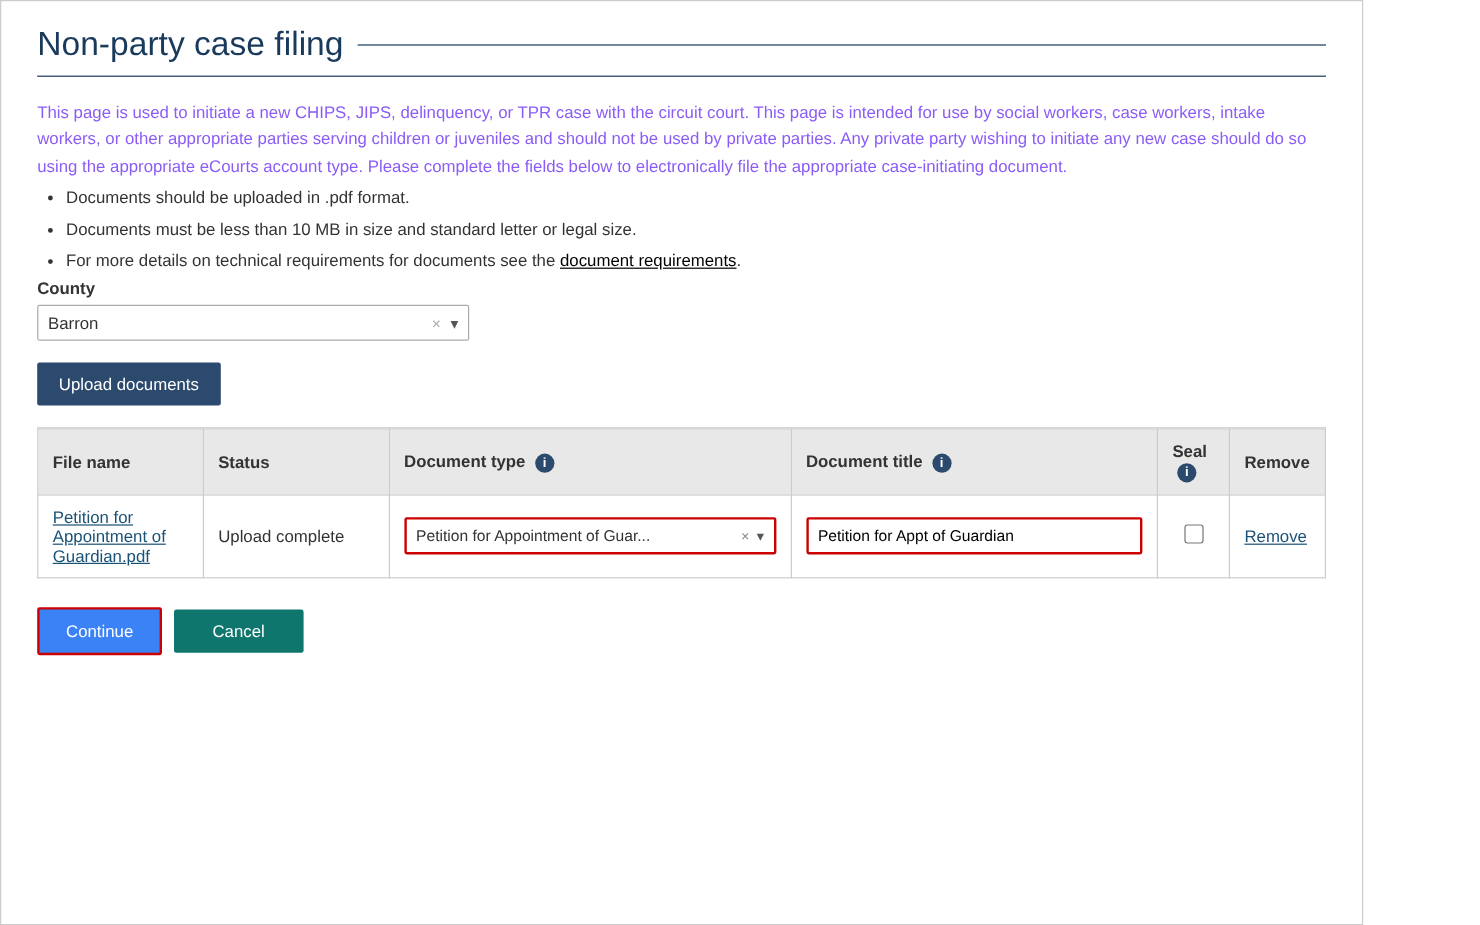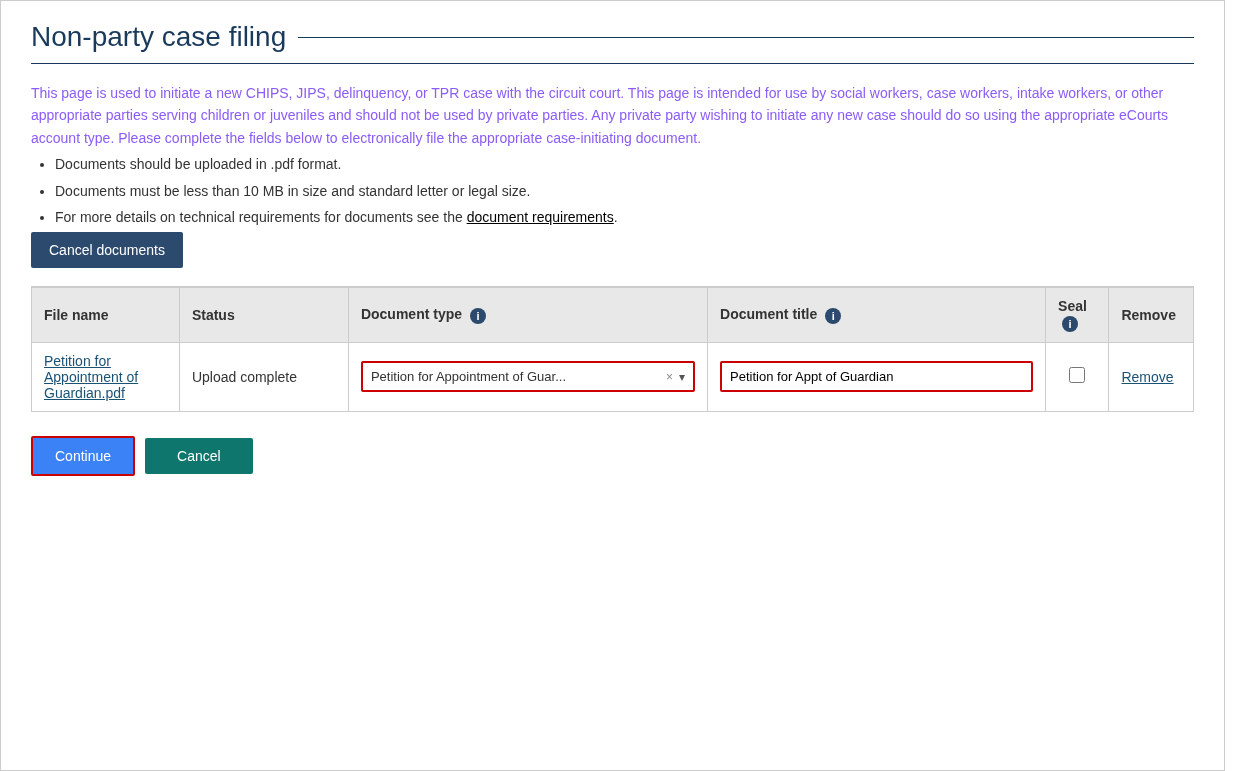--- a/index.html
+++ b/index.html
@@ -3,21 +3,21 @@
   <meta charset="utf-8">
   <style>
     * { box-sizing: border-box; margin: 0; padding: 0; }
     body {
       font-family: Arial, sans-serif;
       font-size: 14px;
       color: #333;
       background: #fff;
     }
     .page-wrapper {
-      width: 1225px;
+      width: 1136px;
       min-height: 771px;
       padding: 20px 30px 30px 30px;
       background: #fff;
       border: 1px solid #ccc;
     }
     .page-title {
       font-size: 28px;
       font-weight: normal;
       color: #1a3a5c;
       padding-bottom: 10px;
@@ -241,23 +241,33 @@
   <ul class="bullet-list">
     <li>Documents should be uploaded in .pdf format.</li>
     <li>Documents must be less than 10 MB in size and standard letter or legal size.</li>
     <li>
       For more details on technical requirements for documents see the 
       <a href="#">document requirements</a>.
     </li>
   </ul>
 
   
-
-  
-  <button class="upload-btn">Cancel documents</button>
+  <div class="county-section">
+    <label class="field-label">County</label>
+    <div class="county-select-wrapper">
+      <span class="county-select-text">Barron</span>
+      <span class="county-select-icons">
+        <span class="sep-x">×</span>
+        <span class="sep-arrow">▾</span>
+      </span>
+    </div>
+  </div>
+
+  
+  <button class="upload-btn">Upload documents</button>
 
   <hr class="divider">
 
   
   <table class="file-table">
     <thead>
       <tr>
         <th class="col-filename">
           <span>File name</span>
         </th>

